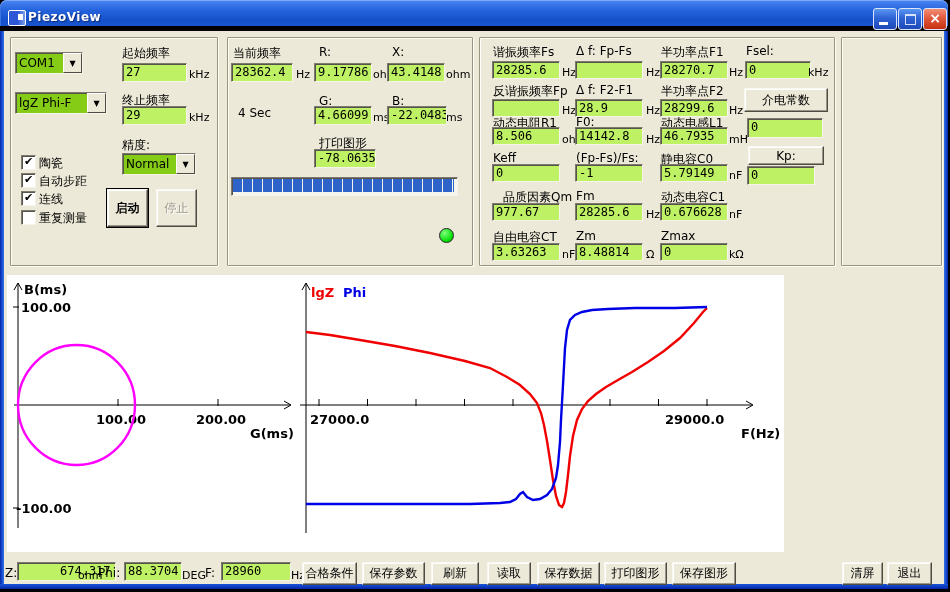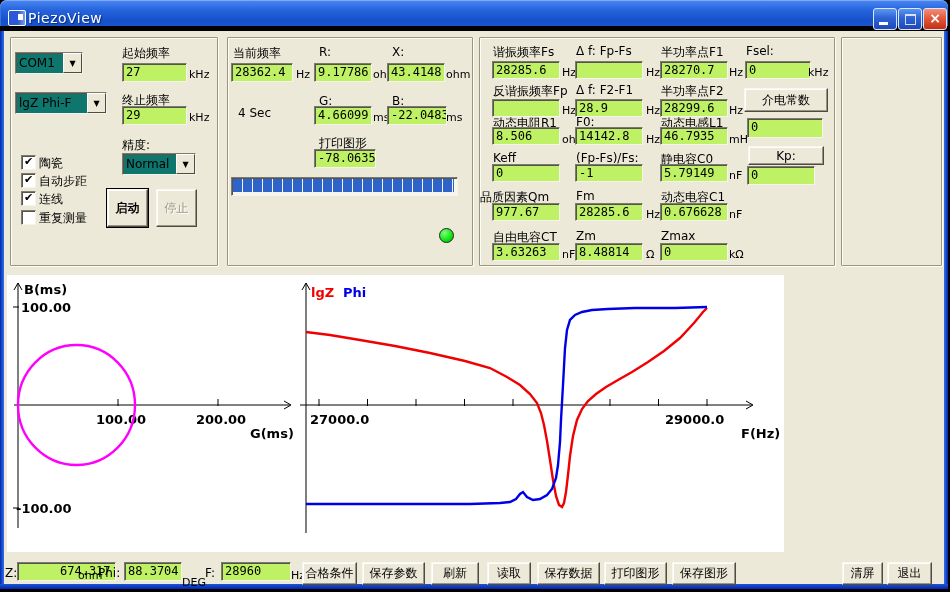--- a/index.html
+++ b/index.html
@@ -3,21 +3,21 @@
 <meta charset="utf-8">
 <style>
   html,body{margin:0;padding:0;}
   #page{position:relative;width:950px;height:592px;background:#000;overflow:hidden;
         font-family:"DejaVu Sans",sans-serif;font-size:12px;color:#000;}
   .abs{position:absolute;}
   
   .titlebar{left:0;top:5;width:948px;height:26px;border-radius:7px 7px 0 0;
     background:linear-gradient(180deg,#4a86f2 0%,#2563dd 40%,#1450c8 80%,#1a55d0 100%);
     box-shadow:inset 0 1px 0 #7fa8f7,inset 1px 0 0 #3a72e0,inset -1px 0 0 #3a72e0;}
-  .win-title{left:28px;top:10px;color:#fff;font-weight:normal;font-size:14px;letter-spacing:.5px;
+  .win-title{left:28px;top:10px;color:#fff;font-weight:bold;font-size:12px;letter-spacing:.5px;
     text-shadow:1px 1px 1px #0b2a7a;}
   .app-icon{left:8px;top:10px;width:16px;height:14px;border:1px solid #fff;border-radius:2px;
     background:linear-gradient(90deg,#2c58d8 55%,#7ea0e8);}
   .app-icon i{position:absolute;right:2px;top:3px;width:5px;height:6px;background:#fff;}
   .winbtn{top:8px;width:22px;height:20px;border-radius:3px;border:1px solid #dce6fb;
     background:linear-gradient(180deg,#5a96f2,#2e63d4 45%,#1e49b8);color:#fff;
     text-align:center;line-height:18px;font-weight:bold;}
   .winbtn.close{background:linear-gradient(180deg,#f29078,#e25a3c 45%,#c43010);font-size:14px;}
   .minbar{position:absolute;left:5px;bottom:4px;width:9px;height:3px;background:#fff;}
   .maxbox{position:absolute;left:6px;top:5px;width:9px;height:8px;border:1px solid #fff;border-top-width:2px;opacity:.8;}
@@ -31,21 +31,21 @@
   .lbl{font-size:12px;white-space:nowrap;}
   .unit{font-size:11px;white-space:nowrap;}
   .field{background:#bef264;border:1px solid;border-color:#7d7a6e #f6f4ea #f6f4ea #7d7a6e;
     box-shadow:inset 1px 1px 0 #55534b;font-family:"DejaVu Sans Mono",monospace;font-size:12px;
     padding:1px 3px 0 3px;overflow:hidden;white-space:nowrap;}
   .btn{background:#ECE9D8;border:1px solid;border-color:#f8f7f0 #4e4b40 #4e4b40 #f8f7f0;
     box-shadow:inset -1px -1px 0 #989588,inset 1px 1px 0 #fff;
     text-align:center;font-size:12px;display:flex;align-items:center;justify-content:center;white-space:nowrap;}
   .btn.focusdef{box-shadow:0 0 0 1px #000,inset -1px -1px 0 #989588,inset 1px 1px 0 #fff;font-weight:bold;}
   .btn.disabled{color:#9c988a;text-shadow:1px 1px 0 #fff;}
-  .combo{background:#0f766e;border:1px solid;border-color:#7d7a6e #f6f4ea #f6f4ea #7d7a6e;
+  .combo{background:#84cc16;border:1px solid;border-color:#7d7a6e #f6f4ea #f6f4ea #7d7a6e;
     box-shadow:inset 1px 1px 0 #55534b;display:flex;align-items:center;}
   .combo .txt{flex:1;padding:0 3px;font-size:12px;white-space:nowrap;overflow:hidden;}
   .combo .dd{width:17px;align-self:stretch;background:#ECE9D8;border:1px solid;
     border-color:#fff #4e4b40 #4e4b40 #fff;font-size:8px;display:flex;align-items:center;justify-content:center;}
   .cbbox{width:13px;height:13px;background:#fff;border:1px solid;border-color:#7d7a6e #f6f4ea #f6f4ea #7d7a6e;
     box-shadow:inset 1px 1px 0 #55534b;font-size:11px;font-weight:bold;line-height:12px;text-align:center;}
   .track{background:#f6f5ee;border:1px solid;border-color:#7d7a6e #f6f4ea #f6f4ea #7d7a6e;
     box-shadow:inset 1px 1px 0 #55534b;padding:1px;}
   .track .segs{width:221px;height:13px;
     background:repeating-linear-gradient(90deg,#2e63c9 0 9px,#f6f5ee 9px 10px);}
@@ -175,21 +175,21 @@
   <div class="abs lbl" style="left:493px;top:151px;">Keff</div>
   <div class="abs field" style="left:492px;top:164px;width:60px;height:15px;">0</div>
   <div class="abs lbl" style="left:576px;top:151px;">(Fp-Fs)/Fs:</div>
   <div class="abs field" style="left:575px;top:164px;width:60px;height:15px;">-1</div>
   <div class="abs lbl" style="left:661px;top:151px;">静电容C0</div>
   <div class="abs field" style="left:660px;top:164px;width:60px;height:15px;">5.79149</div>
   <div class="abs unit" style="left:729px;top:169px;">nF</div>
   <div class="abs btn" style="left:748px;top:146px;width:74px;height:17px;">Kp:</div>
   <div class="abs field" style="left:747px;top:166px;width:60px;height:16px;">0</div>
 
-  <div class="abs lbl" style="left:480px;top:189px;">品质因素Qm</div>
+  <div class="abs lbl" style="left:503px;top:189px;">品质因素Qm</div>
   <div class="abs field" style="left:492px;top:203px;width:60px;height:15px;">977.67</div>
   <div class="abs lbl" style="left:576px;top:189px;">Fm</div>
   <div class="abs field" style="left:575px;top:203px;width:60px;height:15px;">28285.6</div>
   <div class="abs unit" style="left:646px;top:208px;">Hz</div>
   <div class="abs lbl" style="left:661px;top:189px;">动态电容C1</div>
   <div class="abs field" style="left:660px;top:203px;width:60px;height:15px;">0.676628</div>
   <div class="abs unit" style="left:729px;top:208px;">nF</div>
 
   <div class="abs lbl" style="left:493px;top:229px;">自由电容CT</div>
   <div class="abs field" style="left:492px;top:243px;width:60px;height:15px;">3.63263</div>
@@ -244,21 +244,21 @@
   <ellipse cx="76.5" cy="405" rx="58.5" ry="60" fill="none" stroke="#ff00ff" stroke-width="2.4"></ellipse>
       <polyline points="306,332 330,335 360,340 395,346 430,353 465,361 490,368 507,377 520,385 530,394 537,403 541,413 544,425 547,441 550,460 553,480 556,496 559,505 562,507 564,503 566,492 568,475 570,456 573,436 577,420 582,409 588,401 596,394 606,387 618,380 632,372 648,362 664,351 680,338 694,323 703,312 707,308" fill="none" stroke="#f00000" stroke-width="2.4"></polyline>
       <polyline points="306,504 360,504 420,504 470,504 500,503 510,502 516,499 520,494 523,492 527,497 533,500 540,499 547,495 552,489 556,478 558,465 560,442 561,420 563,385 565,348 567,330 570,320 575,315 582,312 592,310 608,309 635,308 675,308 707,307" fill="none" stroke="#0000e6" stroke-width="2.4"></polyline>
     </svg>
 
   <div class="abs lbl" style="left:5px;top:566px;">Z:</div>
   <div class="abs field" style="left:17px;top:562px;width:52px;height:16px;padding-left:42px;">674.317</div>
   <div class="abs unit" style="left:78px;top:569px;">ohm</div>
   <div class="abs lbl" style="left:98px;top:566px;">Phi:</div>
   <div class="abs field" style="left:124px;top:562px;width:50px;height:16px;">88.3704</div>
-  <div class="abs unit" style="left:182px;top:569px;margin-top:7px;">DEG</div>
+  <div class="abs unit" style="left:182px;top:569px;">DEG</div>
   <div class="abs lbl" style="left:205px;top:566px;">F:</div>
   <div class="abs field" style="left:221px;top:562px;width:62px;height:16px;">28960</div>
   <div class="abs unit" style="left:291px;top:569px;">Hz</div>
   <div class="abs btn" style="left:302px;top:562px;width:53px;height:21px;">合格条件</div>
   <div class="abs btn" style="left:362px;top:562px;width:61px;height:21px;">保存参数</div>
   <div class="abs btn" style="left:431px;top:562px;width:46px;height:21px;">刷新</div>
   <div class="abs btn" style="left:487px;top:562px;width:42px;height:21px;">读取</div>
   <div class="abs btn" style="left:537px;top:562px;width:61px;height:21px;">保存数据</div>
   <div class="abs btn" style="left:604px;top:562px;width:61px;height:21px;">打印图形</div>
   <div class="abs btn" style="left:672px;top:562px;width:62px;height:21px;">保存图形</div>

